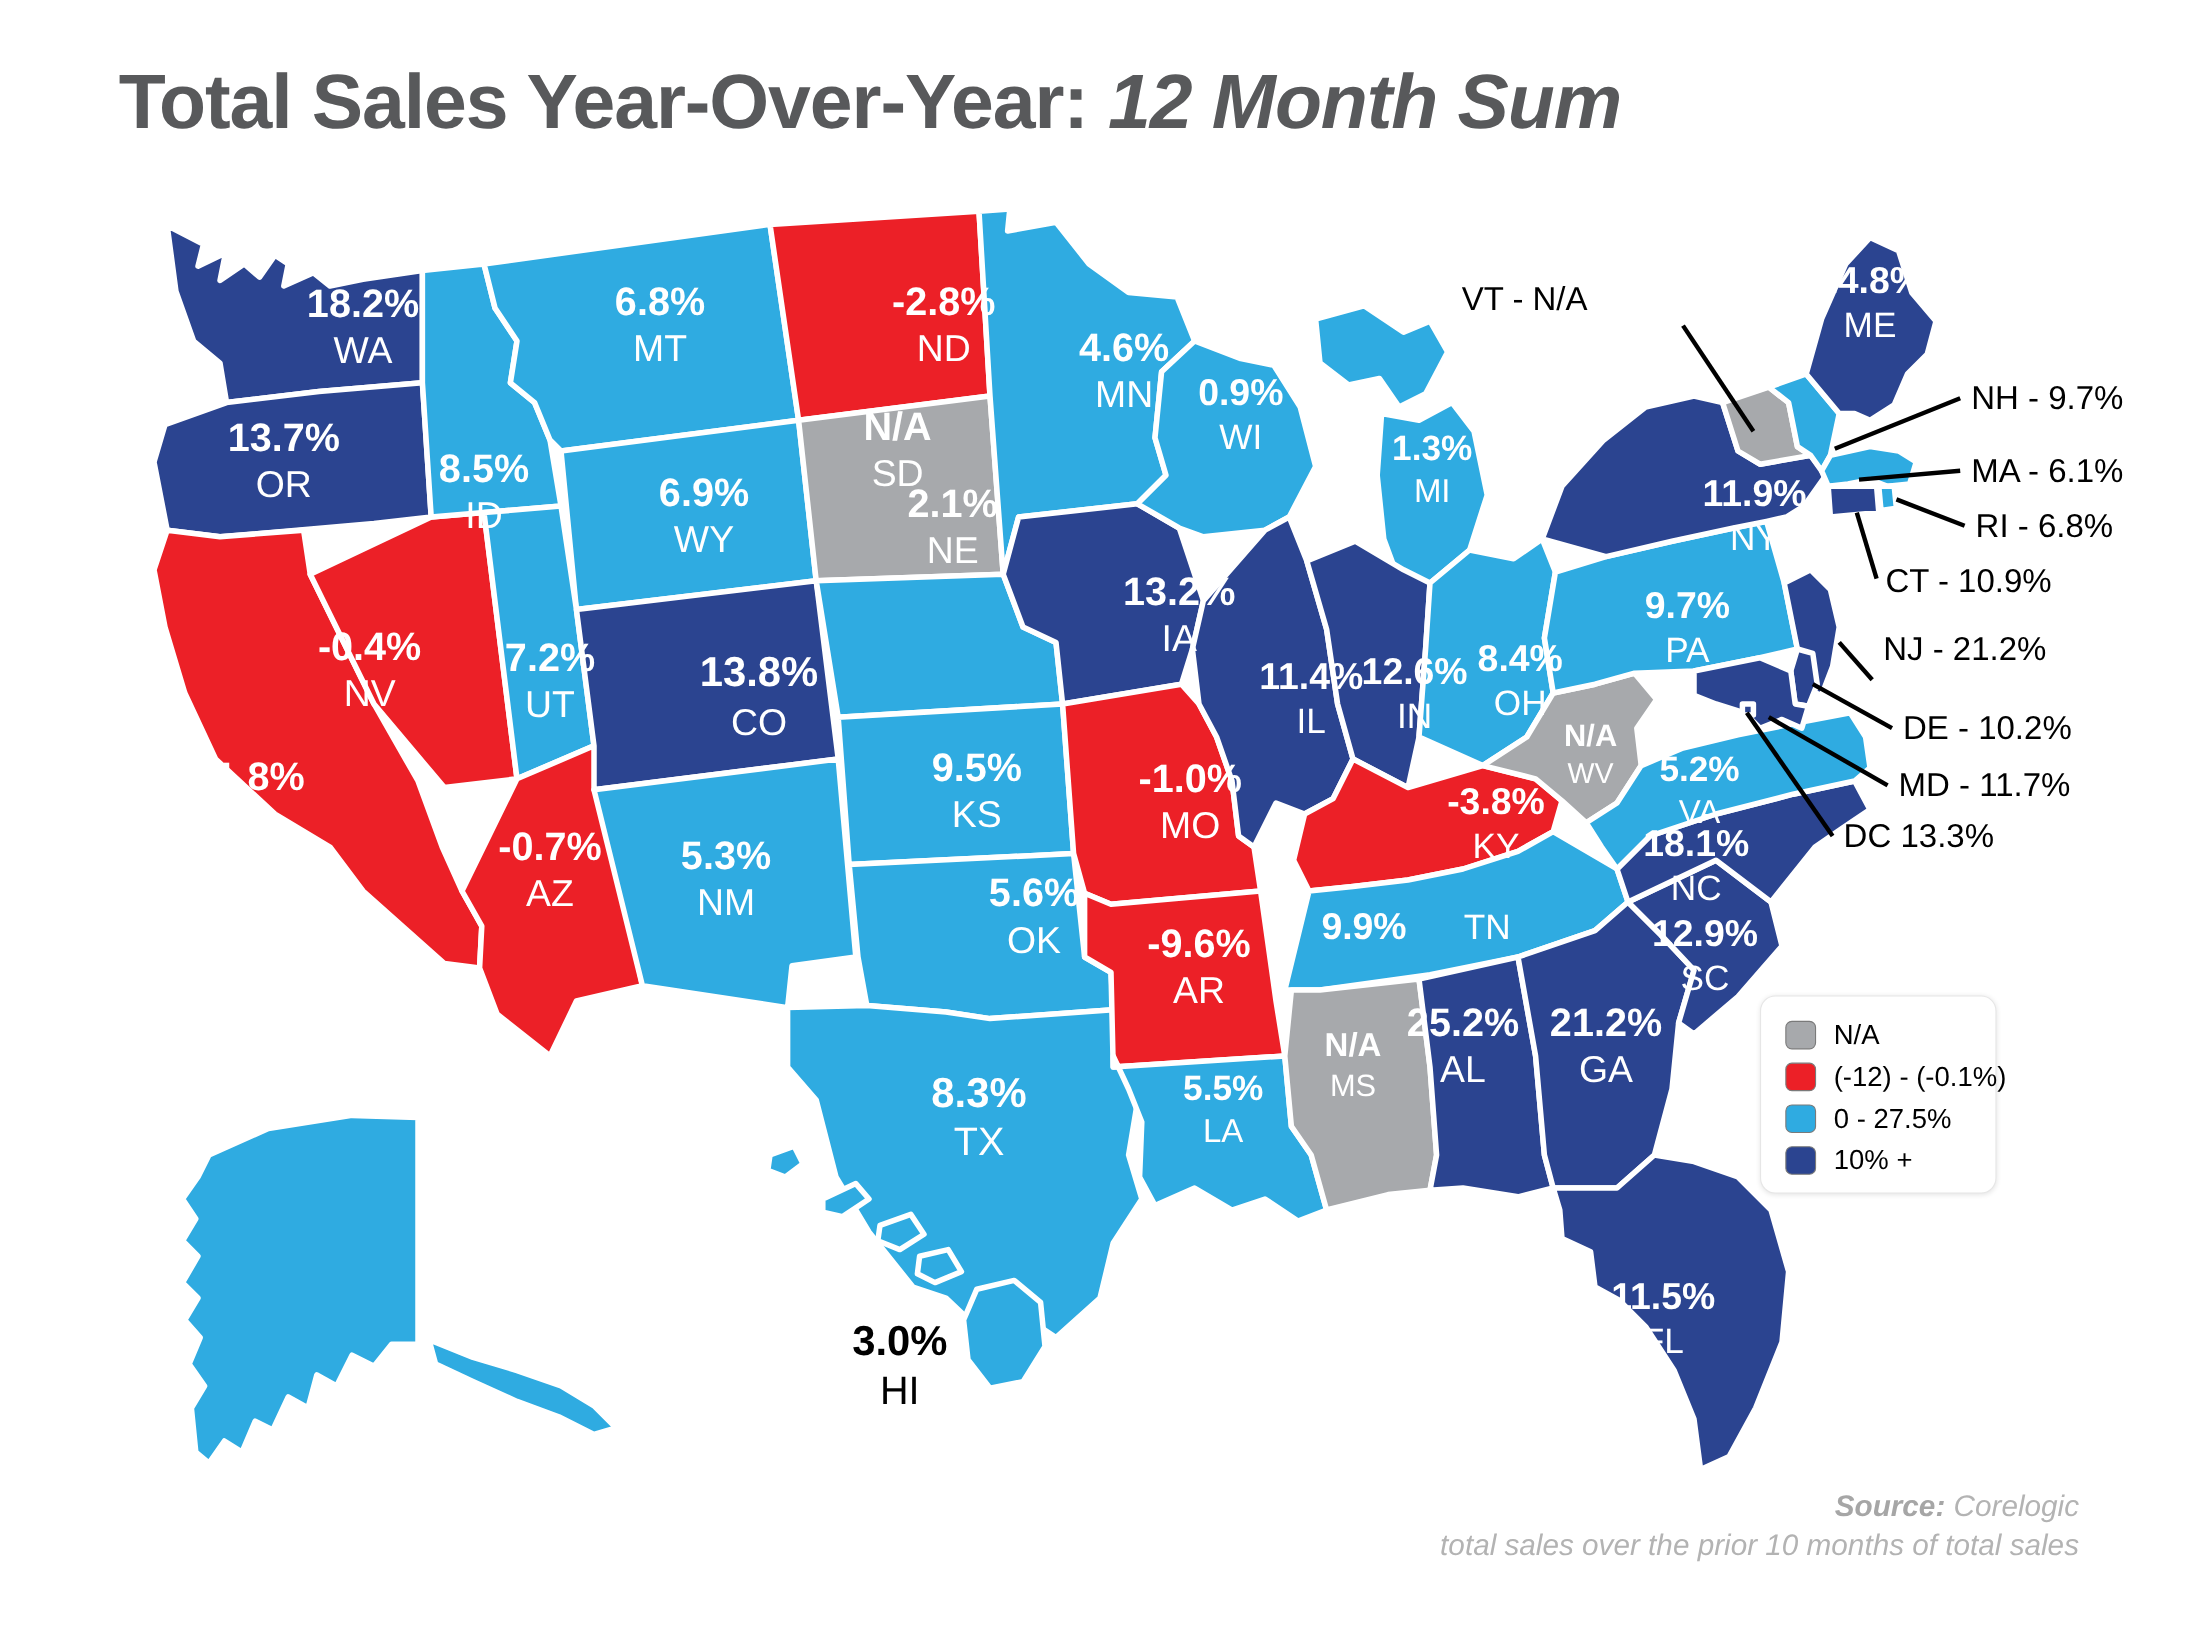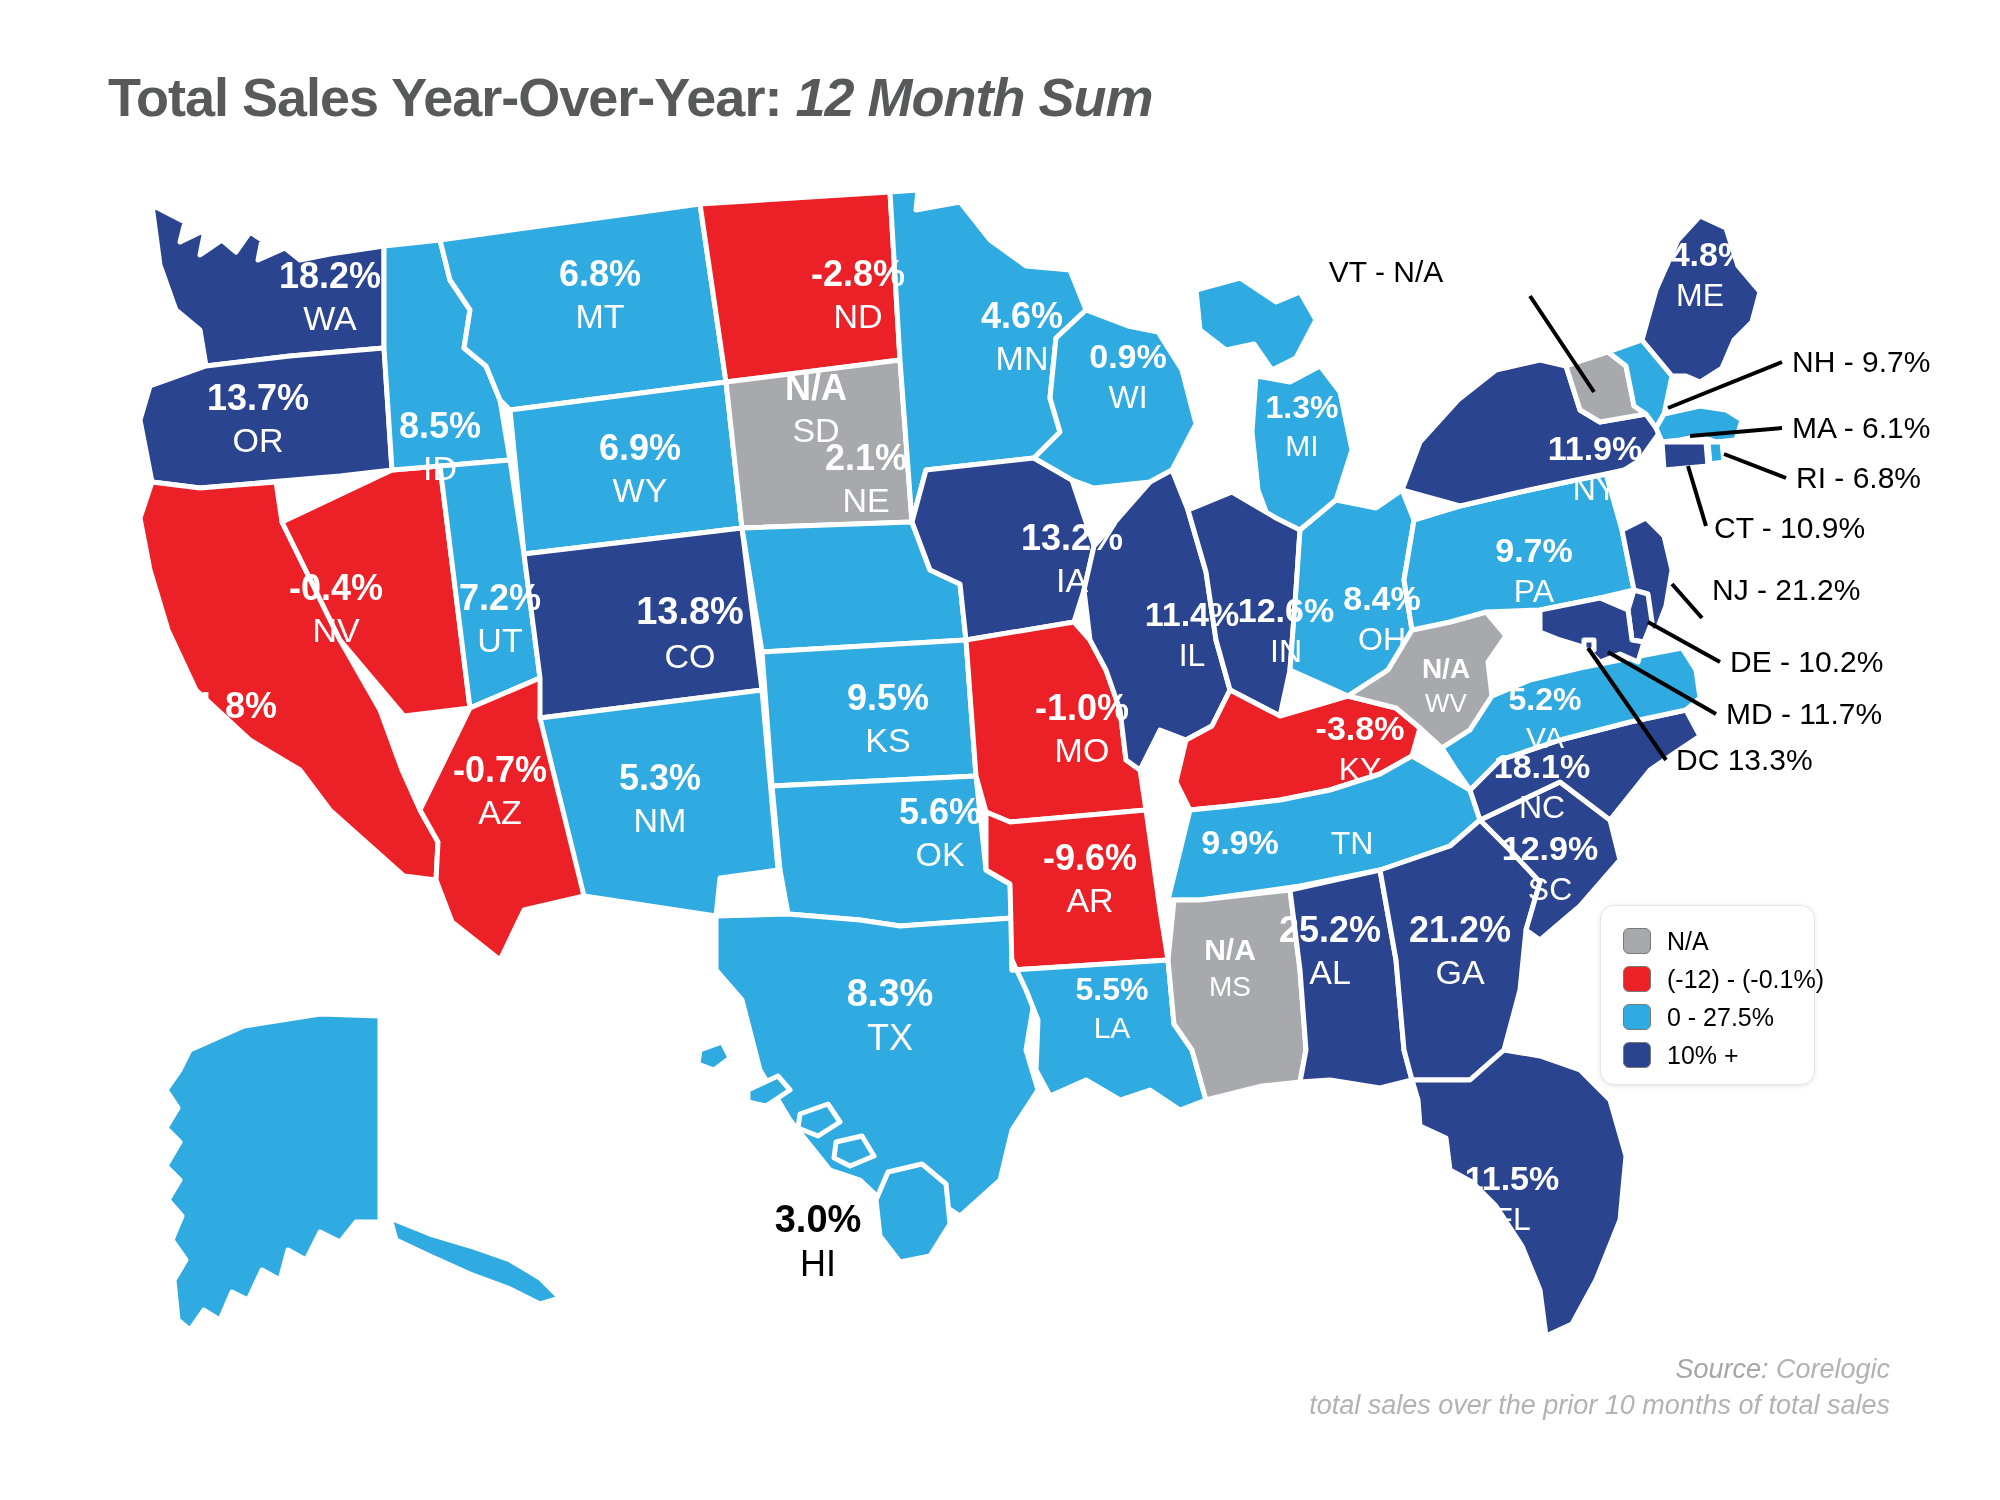--- a/index.html
+++ b/index.html
@@ -3,22 +3,22 @@
 <meta charset="utf-8">
 <title>Total Sales Year-Over-Year: 12 Month Sum</title>
 <style>
   html,body{margin:0;padding:0;background:#ffffff;}
   body{
     width:2000px;height:1500px;position:relative;overflow:hidden;
     font-family:"Liberation Sans","DejaVu Sans",sans-serif;
     -webkit-font-smoothing:antialiased;
   }
   #page-title{
-    position:absolute;left:108px;top:66px;width:1840px;
-    font-size:54px;font-weight:bold;color:#58595b;
+    position:absolute;left:108px;top:52px;width:1840px;
+    font-size:70px;font-weight:bold;color:#58595b;
     letter-spacing:-1px;white-space:nowrap;
   }
   #page-title .em{font-style:italic;}
   #map-wrap{position:absolute;left:0;top:170px;width:2000px;height:1290px;}
   svg#us-map{display:block;width:2000px;height:1290px;}
   .state-shape{stroke:#ffffff;stroke-width:5;stroke-linejoin:round;}
   .lbl{font-family:"Liberation Sans","DejaVu Sans",sans-serif;text-anchor:middle;}
   .lbl .v{font-weight:bold;}
   .lbl-white{fill:#ffffff;}
   .lbl-black{fill:#000000;}
@@ -37,21 +37,21 @@
   .legend-swatch{
     width:26px;height:24px;border-radius:6px;border:1px solid #7a7a7a;
     margin-right:16px;flex:0 0 auto;
   }
   .legend-label{font-size:25px;color:#000000;white-space:nowrap;}
   #source-block{
     position:absolute;left:1060px;top:1352px;width:830px;
     text-align:right;color:#b3b3b3;font-style:italic;
     font-size:27px;line-height:1.32;
   }
-  #source-line .src-bold{font-weight:normal;color:#a6a6a6;}
+  #source-line .src-bold{font-weight:bold;color:#a6a6a6;}
 </style>
 </head>
 <body>
 
 <div id="page-title">
   <span>Total Sales Year-Over-Year: </span><span class="em">12 Month Sum</span>
 </div>
 
 <div id="map-wrap">
 <svg id="us-map" viewBox="0 0 2000 1290" xmlns="http://www.w3.org/2000/svg">

